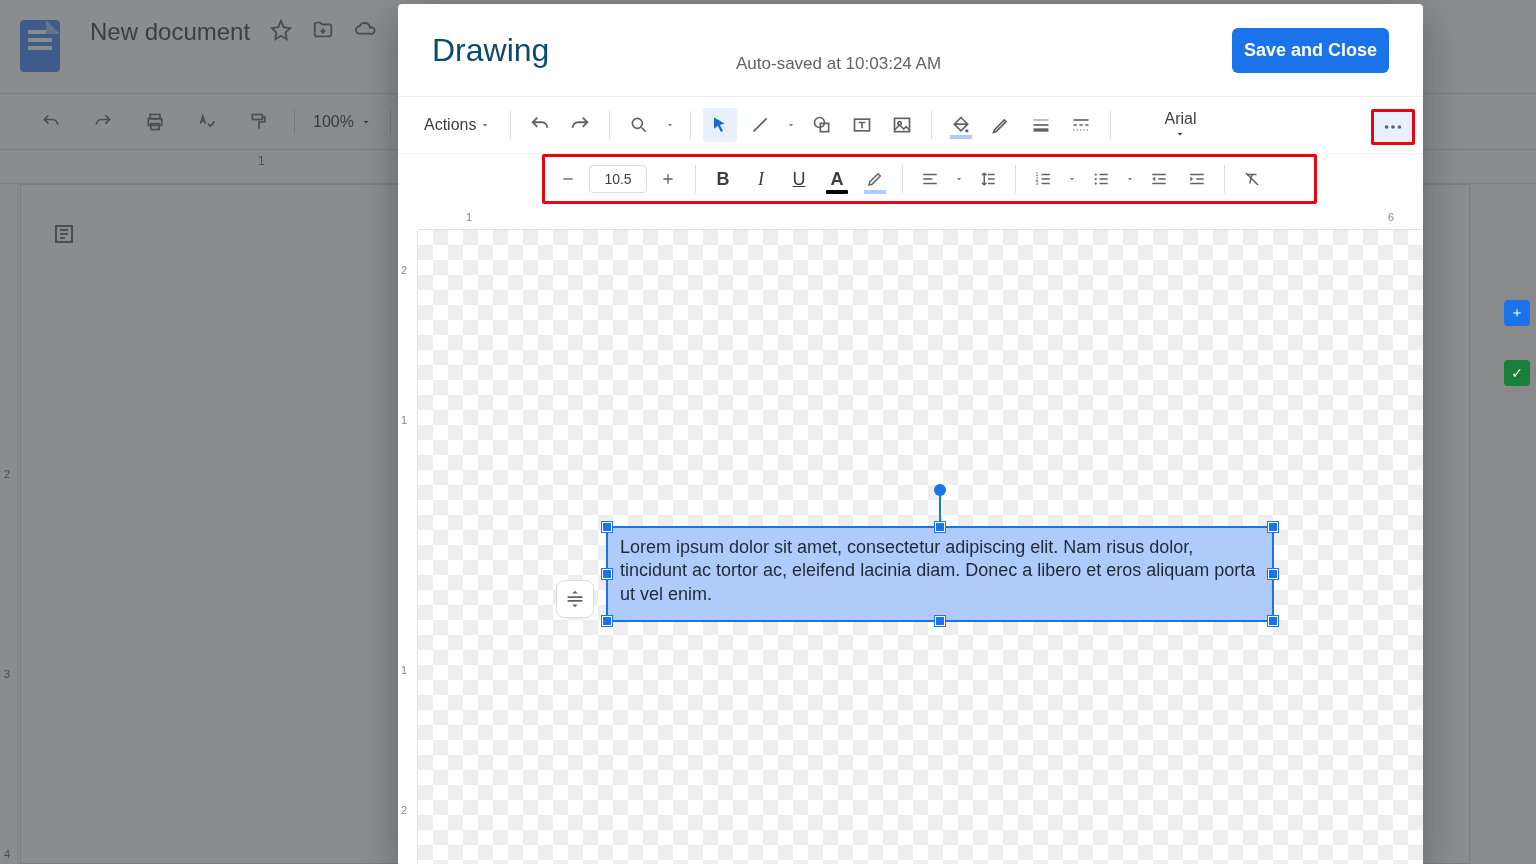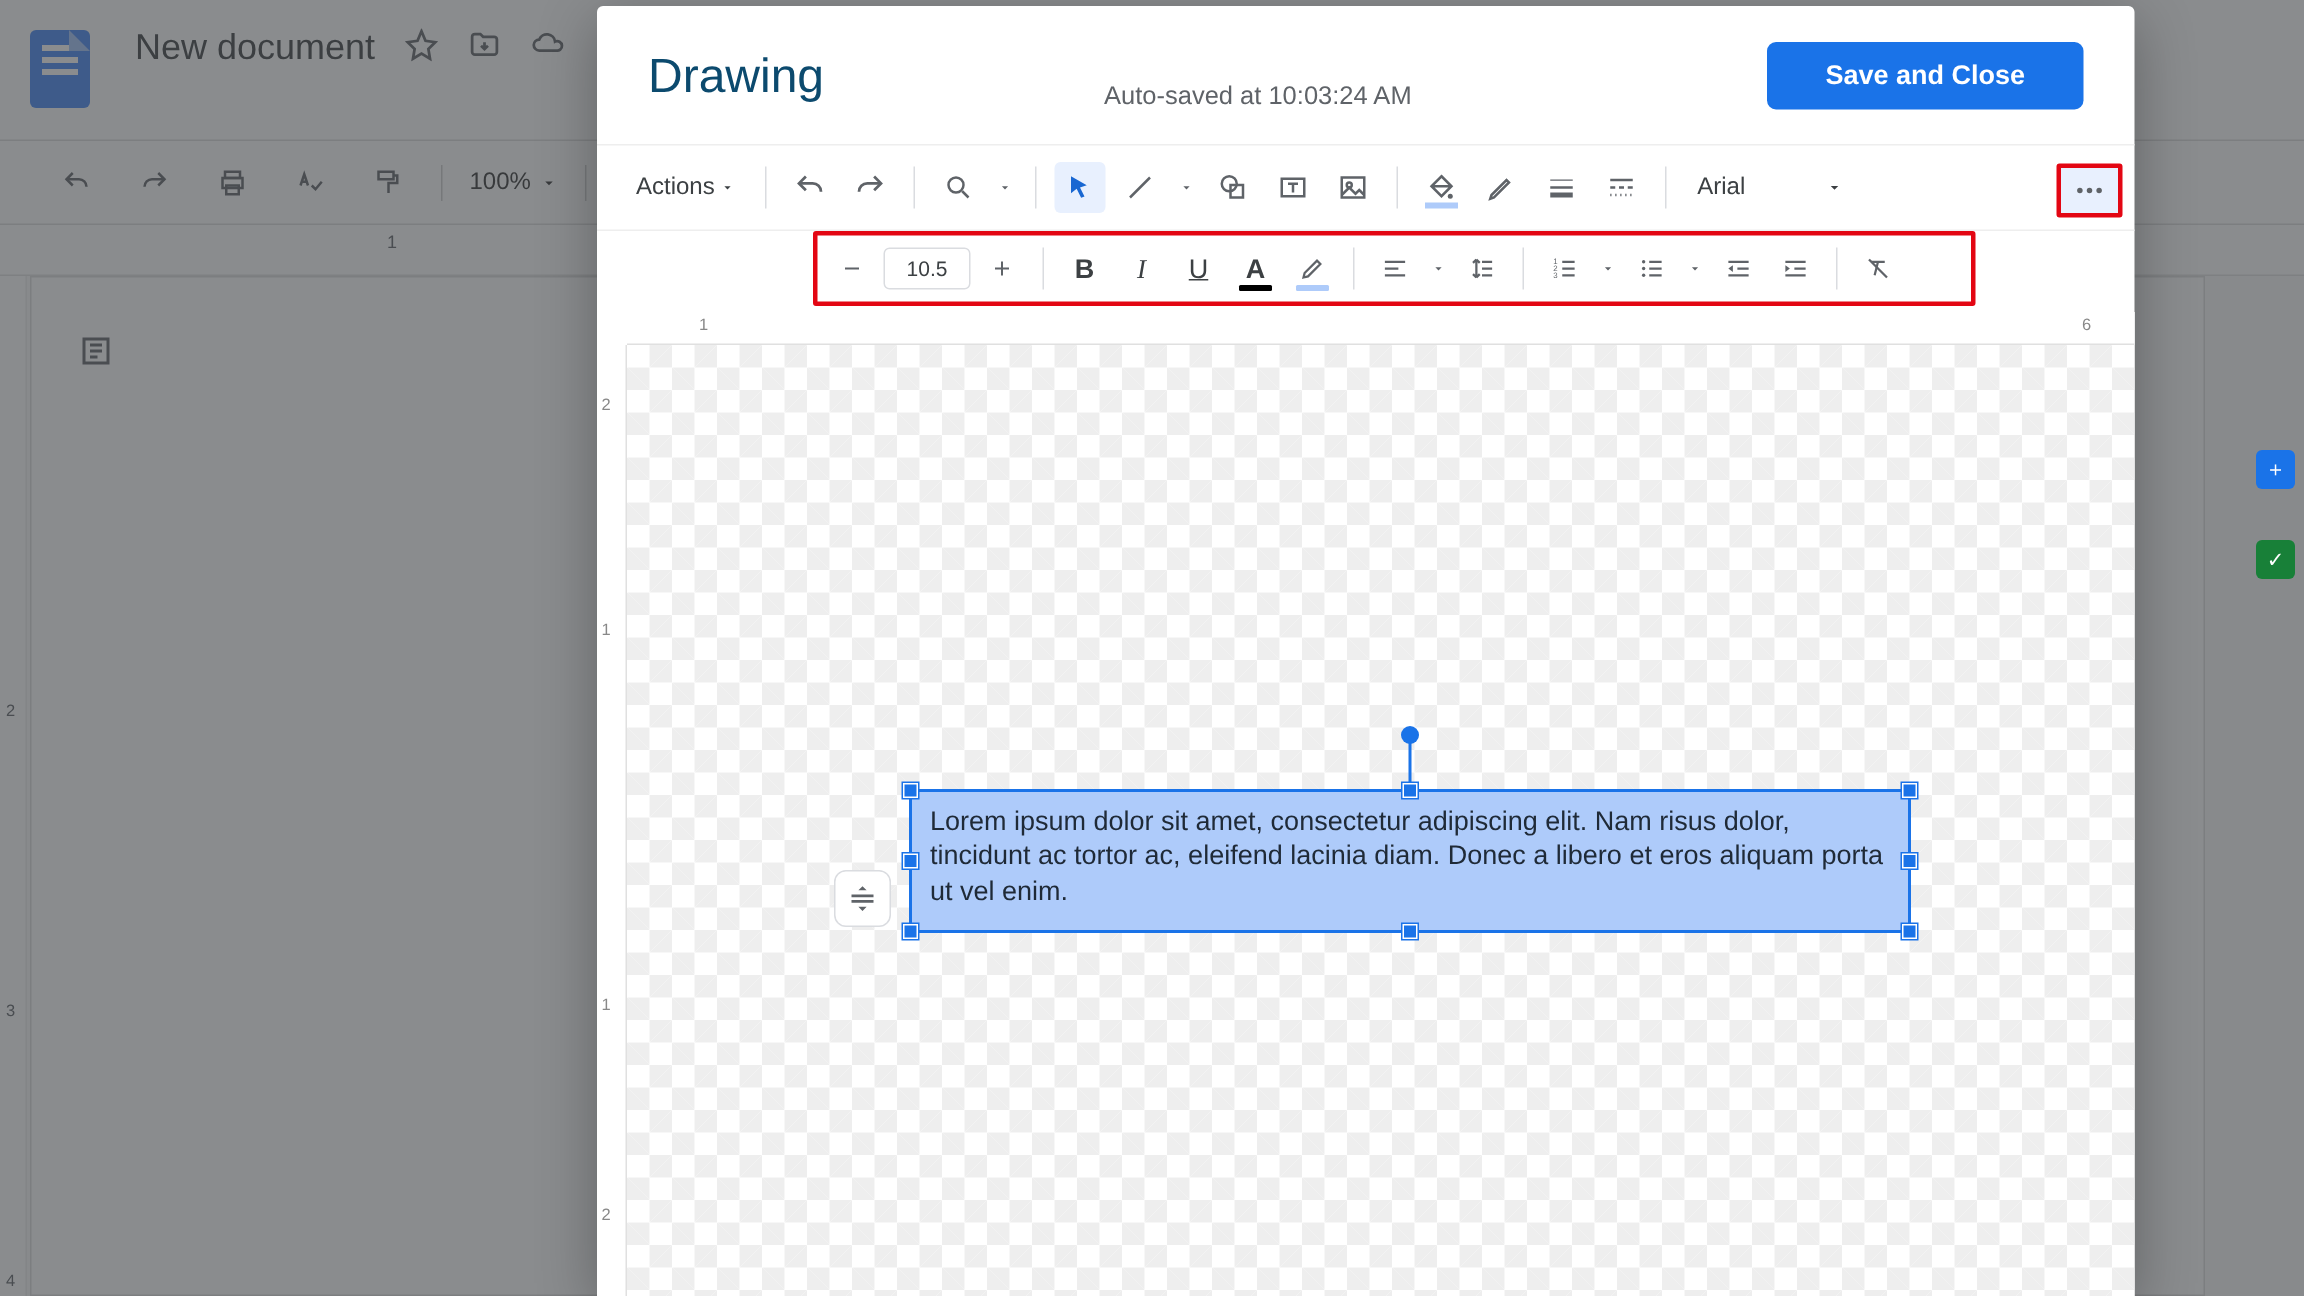--- a/index.html
+++ b/index.html
@@ -50,36 +50,36 @@
   
   .drawing-dialog {
     position: absolute; left: 398px; top: 4px; width: 1025px; height: 860px;
     background: #fff; z-index: 10; box-shadow: 0 10px 40px rgba(0,0,0,.3); border-top-left-radius: 4px; border-top-right-radius: 4px;
     display: flex; flex-direction: column;
   }
   .dlg-header { height: 92px; display: flex; align-items: center; padding: 0 34px; }
   .dlg-title { font-size: 32px; color: #0c4a6e; flex: 0 0 auto; }
   .dlg-status { font-size: 17px; color: #5f6368; margin-left: auto; margin-right: auto; position: absolute; left: 338px; top: 50px;}
   .dlg-save {
-    margin-left: auto; background: #1a73e8; color: #fff; border: none; border-radius: 6px; padding: 12px 39px; font-size: 18px; font-weight: 600; cursor: pointer;
+    margin-left: auto; background: #1a73e8; color: #fff; border: none; border-radius: 6px; padding: 12px 12px; font-size: 18px; font-weight: 600; cursor: pointer;
   }
 
   
   .tb-row1 {
     height: 58px; display: flex; align-items: center; padding: 0 18px; gap: 6px; border-top: 1px solid #eee; border-bottom: 1px solid #eee; position: relative;
   }
   .btn { width: 34px; height: 34px; display: inline-flex; align-items: center; justify-content: center; color: #5f6368; border-radius: 4px; cursor: pointer; }
   .btn svg { display: block; }
   .btn.selected { background: #e8f0fe; color: #1967d2; }
   .tb-sep { width: 1px; height: 28px; background: #dadce0; margin: 0 6px; }
   .dropdown-caret { width: 16px; display:inline-flex; align-items:center; justify-content:center; color:#5f6368; cursor:pointer;}
   .actions-btn { display: inline-flex; align-items: center; gap: 4px; padding: 4px 8px; color: #3c4043; font-size: 16px; cursor: pointer;}
   .font-select {
     width: 112px; height: 30px; display: flex; align-items: center; justify-content: space-between;
-    font-size: 16px; color: #3c4043; padding: 0 6px 0 8px; cursor: pointer;
+    font-size: 16px; color: #3c4043; padding: 0 6px 0 8px; cursor: pointer; flex-direction: column;
   }
   .hl-more {
     position: absolute; right: 8px; top: 12px; width: 44px; height: 36px; border: 3px solid #e30613; border-radius: 2px;
     display: flex; align-items: center; justify-content: center; background: #e8f0fe;
   }
   .hl-more .btn { color: #5f6368; }
 
   .tb-row2-wrap {
     position: relative; height: 54px;
   }

